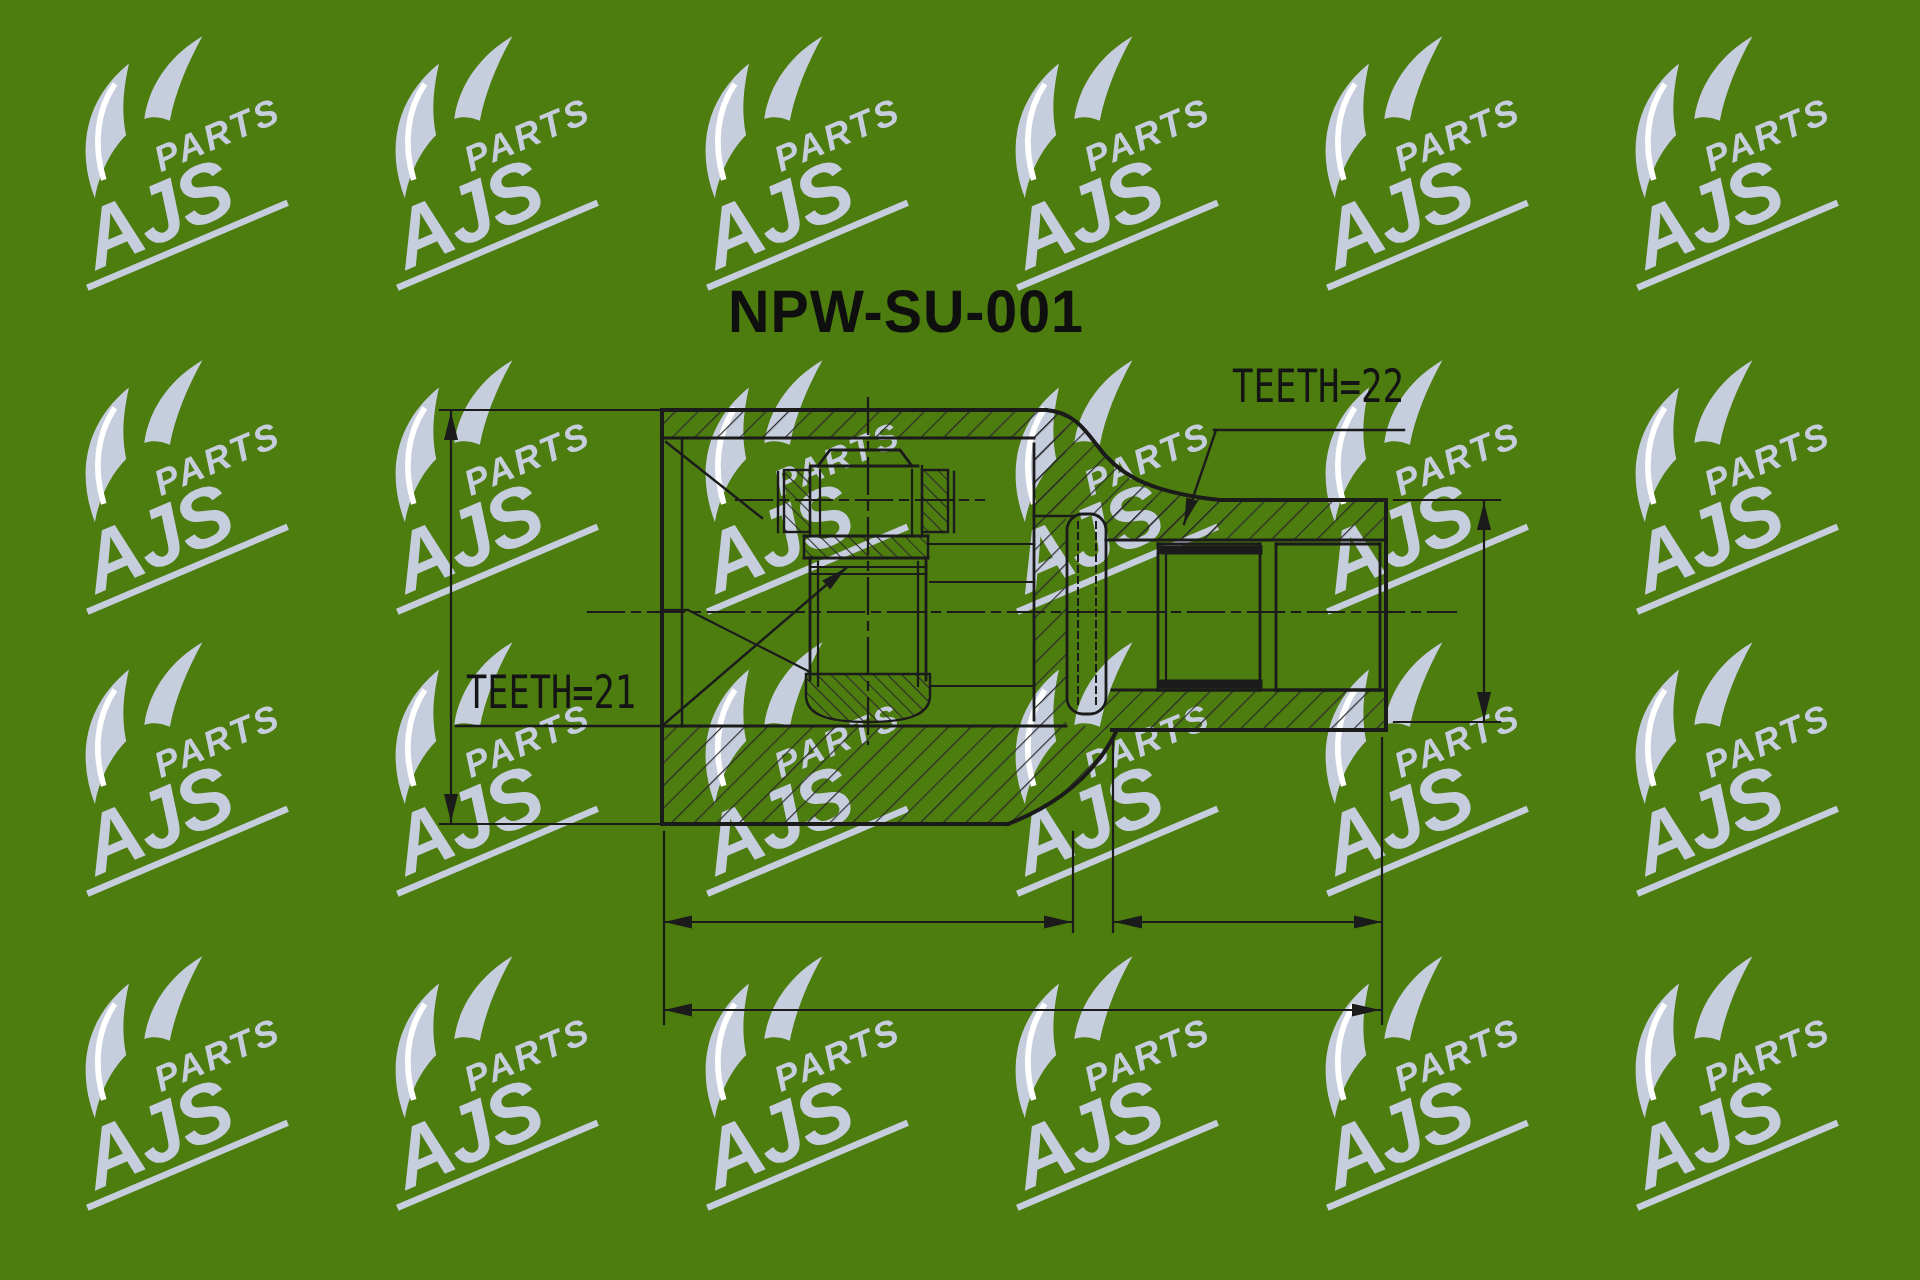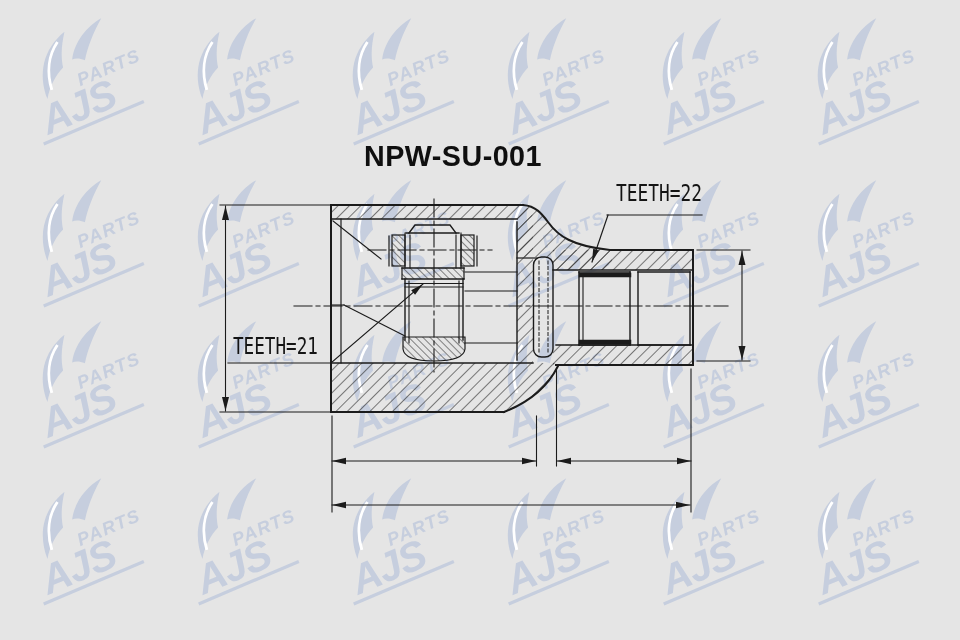--- a/index.html
+++ b/index.html
@@ -1,16 +1,16 @@
 <!DOCTYPE html>
 <html><head>
 <meta charset="utf-8">
 <style>
   html,body{margin:0;padding:0;background:#ffffff;}
-  .stage{position:relative;width:960px;height:640px;background:#e5e5e5;overflow:hidden;
+  .stage{position:relative;width:960px;height:640px;background:#4d7c0f;overflow:hidden;
          font-family:"Liberation Sans",sans-serif;}
   svg{display:block;}
   .hlA{stroke:#2a2a2a;stroke-width:1.2;}
   .hlB{stroke:#2a2a2a;stroke-width:1.1;}
   .ln2{stroke-width:2;fill:none;}
   .ln14{stroke-width:1.4;fill:none;}
   .ln12{stroke-width:1.2;fill:none;}
   .ln11{stroke-width:1.1;fill:none;}
   .cl{stroke-width:1.1;fill:none;stroke-dasharray:18 4 4 4;}
   .dash{stroke-width:1;fill:none;stroke-dasharray:3 2.5;}

